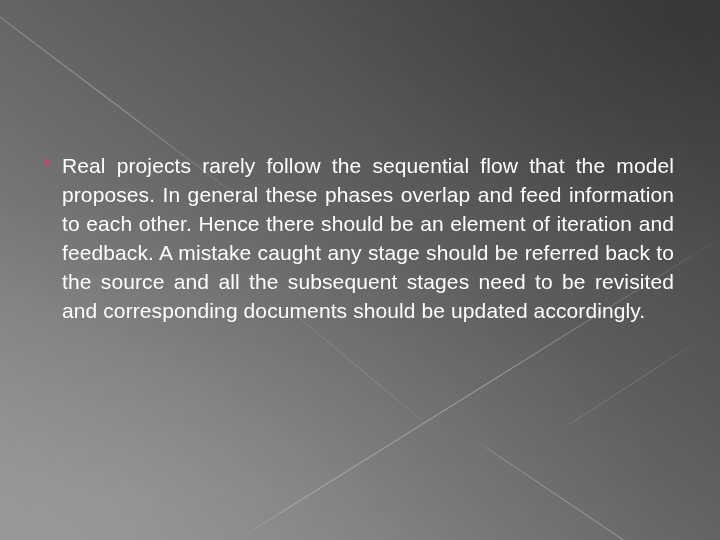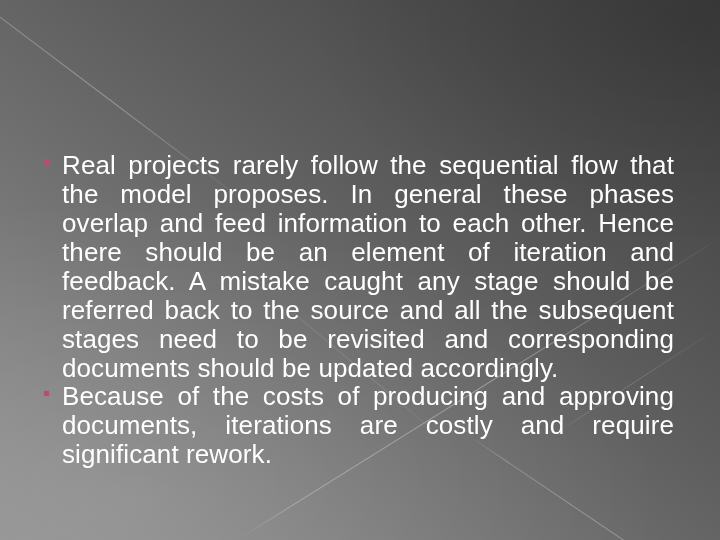--- a/index.html
+++ b/index.html
@@ -86,21 +86,21 @@
     left: 4px;
     top: 9px;
     width: 5px;
     height: 5px;
     background: #b2506f;
     box-shadow: 0 0 2px rgba(210,90,130,0.75);
   }
 
   .para {
     color: #ffffff;
-    font-size: 26px;
+    font-size: 21px;
     line-height: 29px;
     text-align: justify;
     text-justify: inter-word;
     letter-spacing: 0.1px;
   }
 
   #para1 { top: 151px; }
   #para2 { top: 382px; }
 </style>
 </head>
@@ -119,21 +119,15 @@
   <div id="content">
 
 
     <div id="para1" class="body-block">
       <div class="bullet-row">
         <span class="bullet-mark"></span>
         <div class="para">Real projects rarely follow the sequential flow that the model proposes. In general these phases overlap and feed information to each other. Hence there should be an element of iteration and feedback. A mistake caught any stage should be referred back to the source and all the subsequent stages need to be revisited and corresponding documents should be updated accordingly.</div>
       </div>
     </div>
 
-    <div id="para2" class="body-block">
-      <div class="bullet-row">
-        <span class="bullet-mark"></span>
-        <div class="para">Because of the costs of producing and approving documents, iterations are costly and require significant rework.</div>
-      </div>
-    </div>
 
   </div>
 </div>
 
 </body></html>

